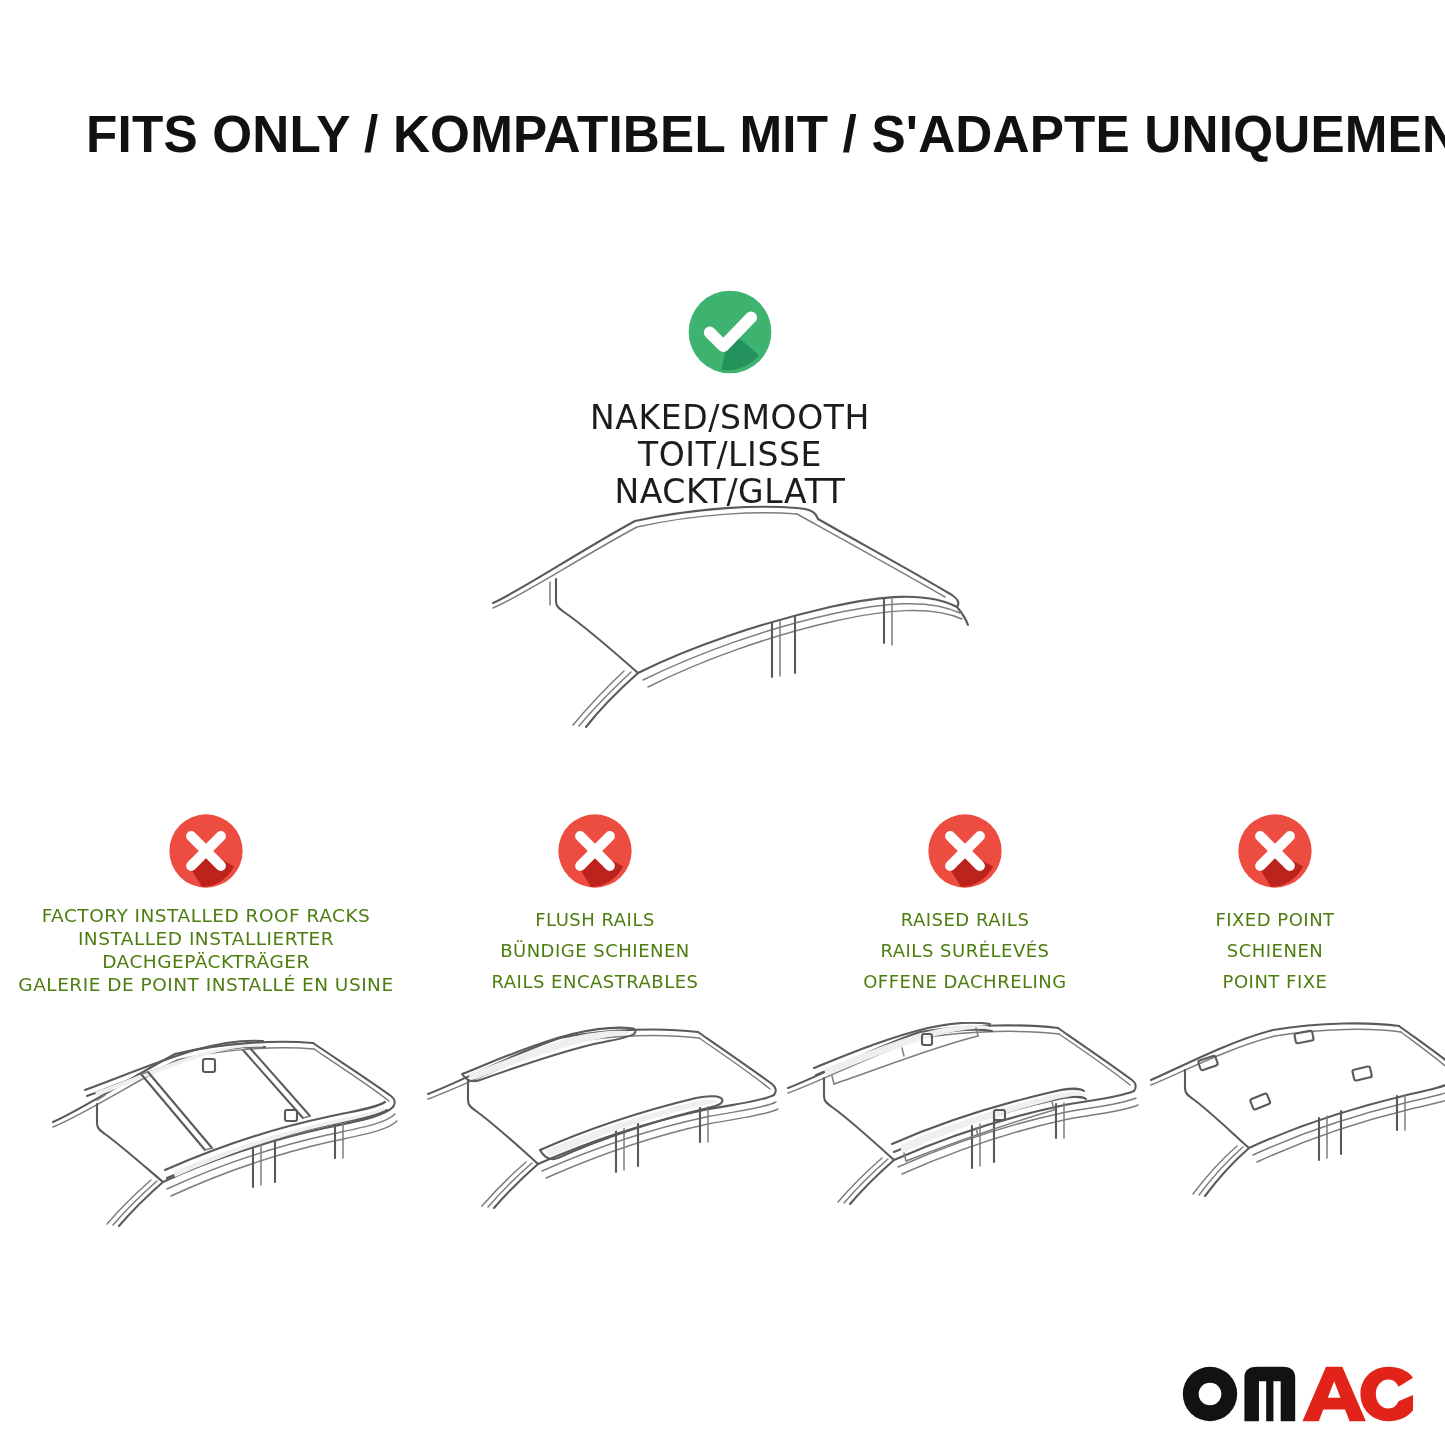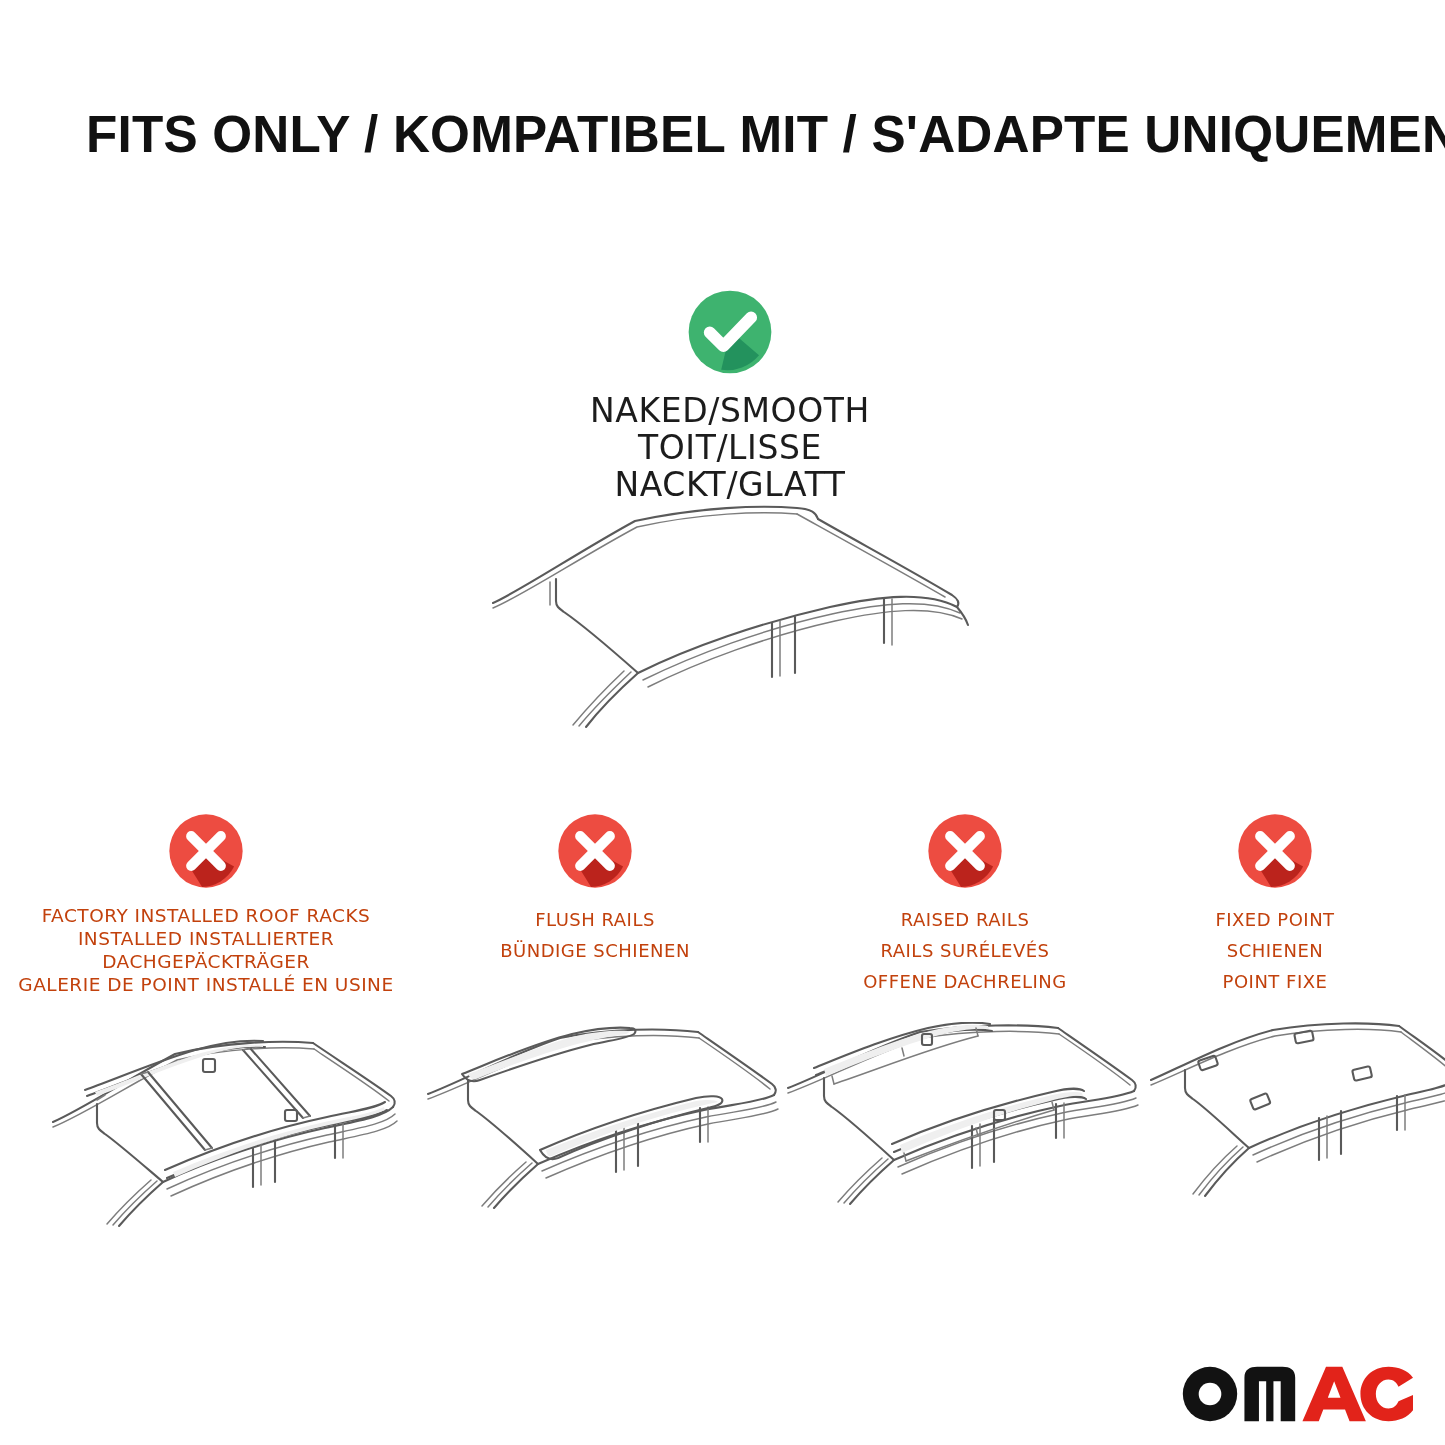--- a/index.html
+++ b/index.html
@@ -36,20 +36,21 @@
 
   
   .good-block {
     position: absolute;
     left: 420px;
     top: 288px;
     width: 620px;
     display: flex;
     flex-direction: column;
     align-items: center;
+    gap: 7px;
   }
   .badge {
     width: 88px;
     height: 88px;
     position: relative;
   }
   .badge svg { display: block; width: 100%; height: 100%; }
 
   .good-labels {
     margin-top: 16px;
@@ -87,21 +88,21 @@
     flex-direction: column;
     align-items: center;
   }
   .bad-col .badge { width: 78px; height: 78px; }
 
   .bad-labels {
     margin-top: 14px;
     text-align: center;
     font-family: "DejaVu Sans", sans-serif;
     font-weight: 400;
-    color: #c2410c;
+    color: #4d7c0f;
     letter-spacing: 0.5px;
   }
   .bad-labels div { white-space: nowrap; }
 
   .lbl-sm { font-size: 18.5px; line-height: 23px; }
   .lbl-md { font-size: 18px;   line-height: 31px; }
 
   .bad-art {
     position: absolute;
     height: 215px;
@@ -219,20 +220,21 @@
         <path d="M50 50 L86 70 A47 47 0 0 1 45 96 L30 72 Z" fill="#B51F18" opacity="0.9"></path>
         <g stroke="#ffffff" stroke-width="13" stroke-linecap="round">
           <line x1="31" y1="31" x2="69" y2="69"></line>
           <line x1="69" y1="31" x2="31" y2="69"></line>
         </g>
       </svg>
     </div>
     <div class="bad-labels lbl-md">
       <div>FLUSH RAILS</div>
       <div>BÜNDIGE SCHIENEN</div>
+      <div>RAILS ENCASTRABLES</div>
     </div>
   </div>
 
   <div class="bad-col" id="col2">
     <div class="badge">
       <svg viewBox="0 0 100 100" aria-hidden="true">
         <circle cx="50" cy="50" r="47" fill="#ED4C41"></circle>
         <path d="M50 50 L86 70 A47 47 0 0 1 45 96 L30 72 Z" fill="#B51F18" opacity="0.9"></path>
         <g stroke="#ffffff" stroke-width="13" stroke-linecap="round">
           <line x1="31" y1="31" x2="69" y2="69"></line>

